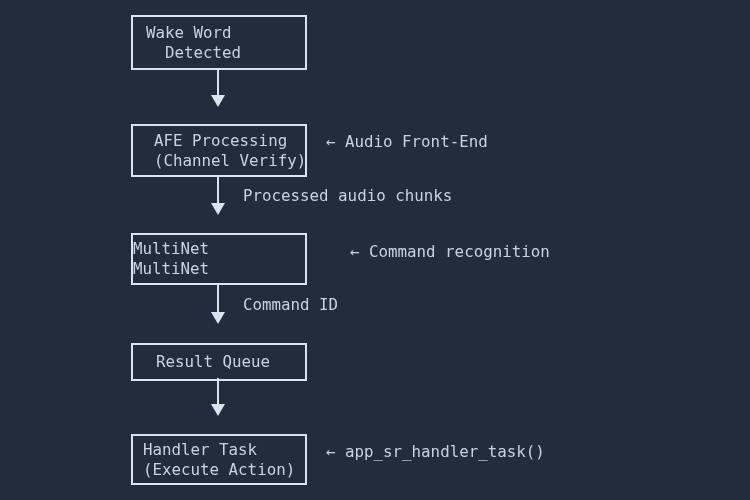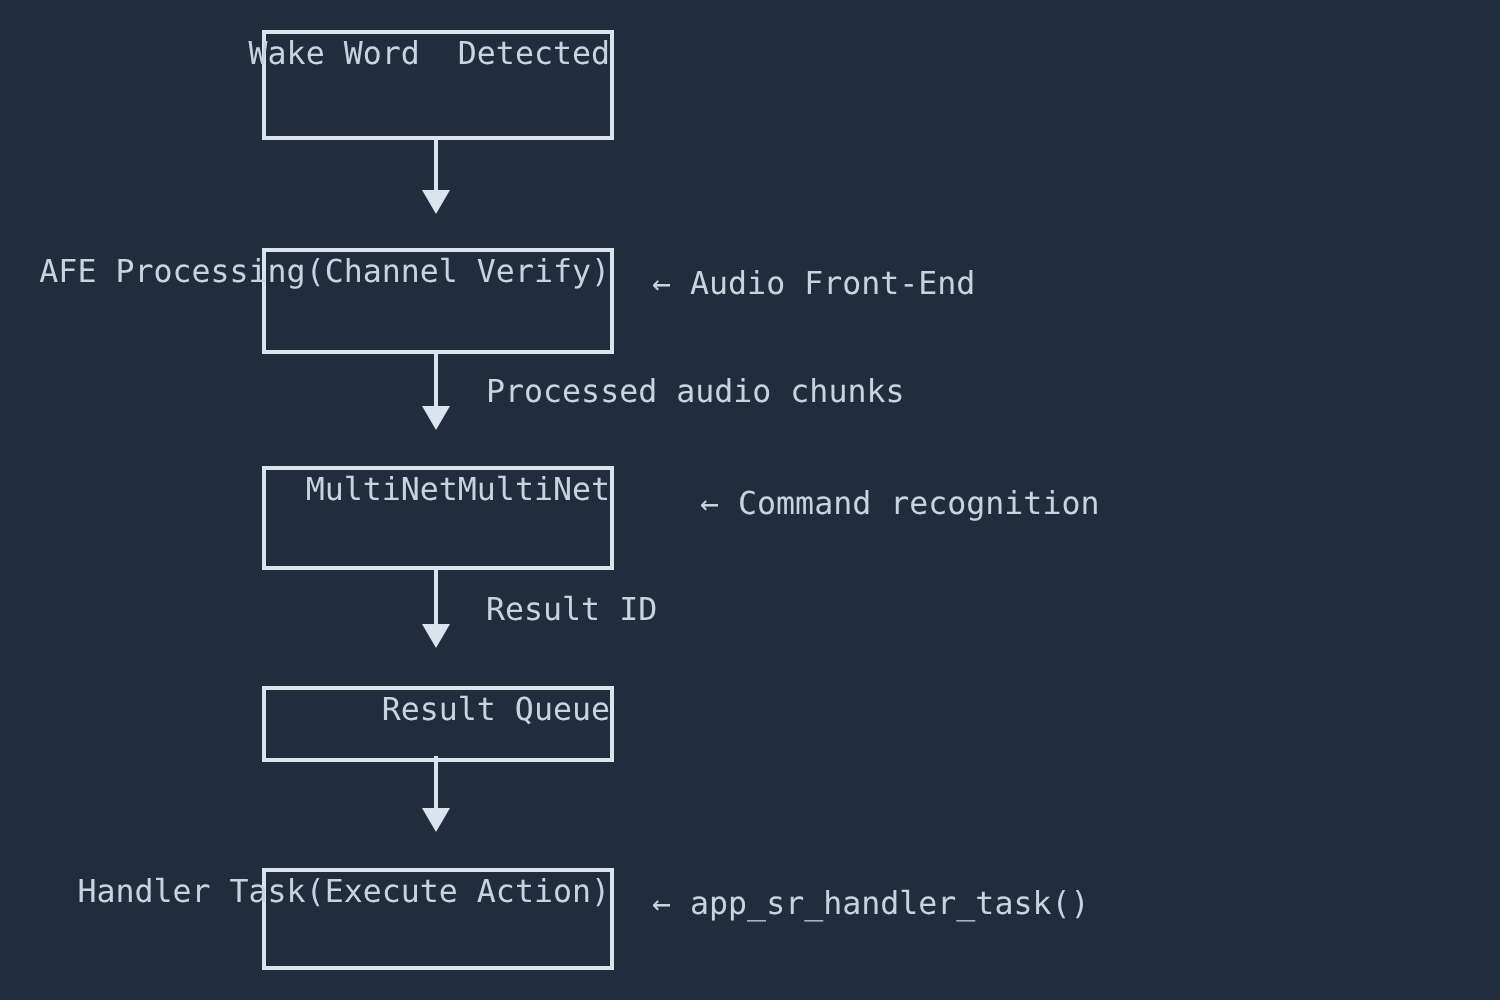--- a/index.html
+++ b/index.html
@@ -11,26 +11,26 @@
   body{
     width:750px;height:500px;overflow:hidden;
     background:var(--bg);
     font-family:"DejaVu Sans Mono","Liberation Mono",monospace;
     font-size:15.8px;line-height:20px;color:var(--text);
   }
   .stage{position:relative;width:750px;height:500px;}
   .node{
     position:absolute;left:131px;width:176px;box-sizing:border-box;
     border:2px solid var(--line);
-    display:flex;flex-direction:row;justify-content:flex-end;
+    display:flex;flex-direction:column;justify-content:center;
   }
   .node .ln{white-space:pre;}
   .n1{top:15px;height:55px;padding-left:13px;}
   .n2{top:124px;height:53px;padding-left:21px;}
-  .n3{top:233px;height:52px;padding-left:30px;}
+  .n3{top:233px;height:52px;}
   .n4{top:343px;height:38px;padding-left:23px;}
   .n5{top:434px;height:51px;padding-left:10px;}
   .arrow{
     position:absolute;left:211px;width:14px;
     display:flex;flex-direction:column;align-items:center;
   }
   .arrow .shaft{width:2px;background:var(--line);}
   .arrow .head{
     width:0;height:0;
     border-left:7px solid transparent;
@@ -79,21 +79,21 @@
   <div class="node n3">
     <div class="ln">MultiNet</div>
     <div class="ln">MultiNet</div>
   </div>
   <div class="annotation an2">← Command recognition</div>
 
   <div class="arrow a3">
     <div class="shaft"></div>
     <div class="head"></div>
   </div>
-  <div class="edge-label el2">Result ID</div>
+  <div class="edge-label el2">Command ID</div>
 
   <div class="node n4">
     <div class="ln">Result Queue</div>
   </div>
 
   <div class="arrow a4">
     <div class="shaft"></div>
     <div class="head"></div>
   </div>
 

